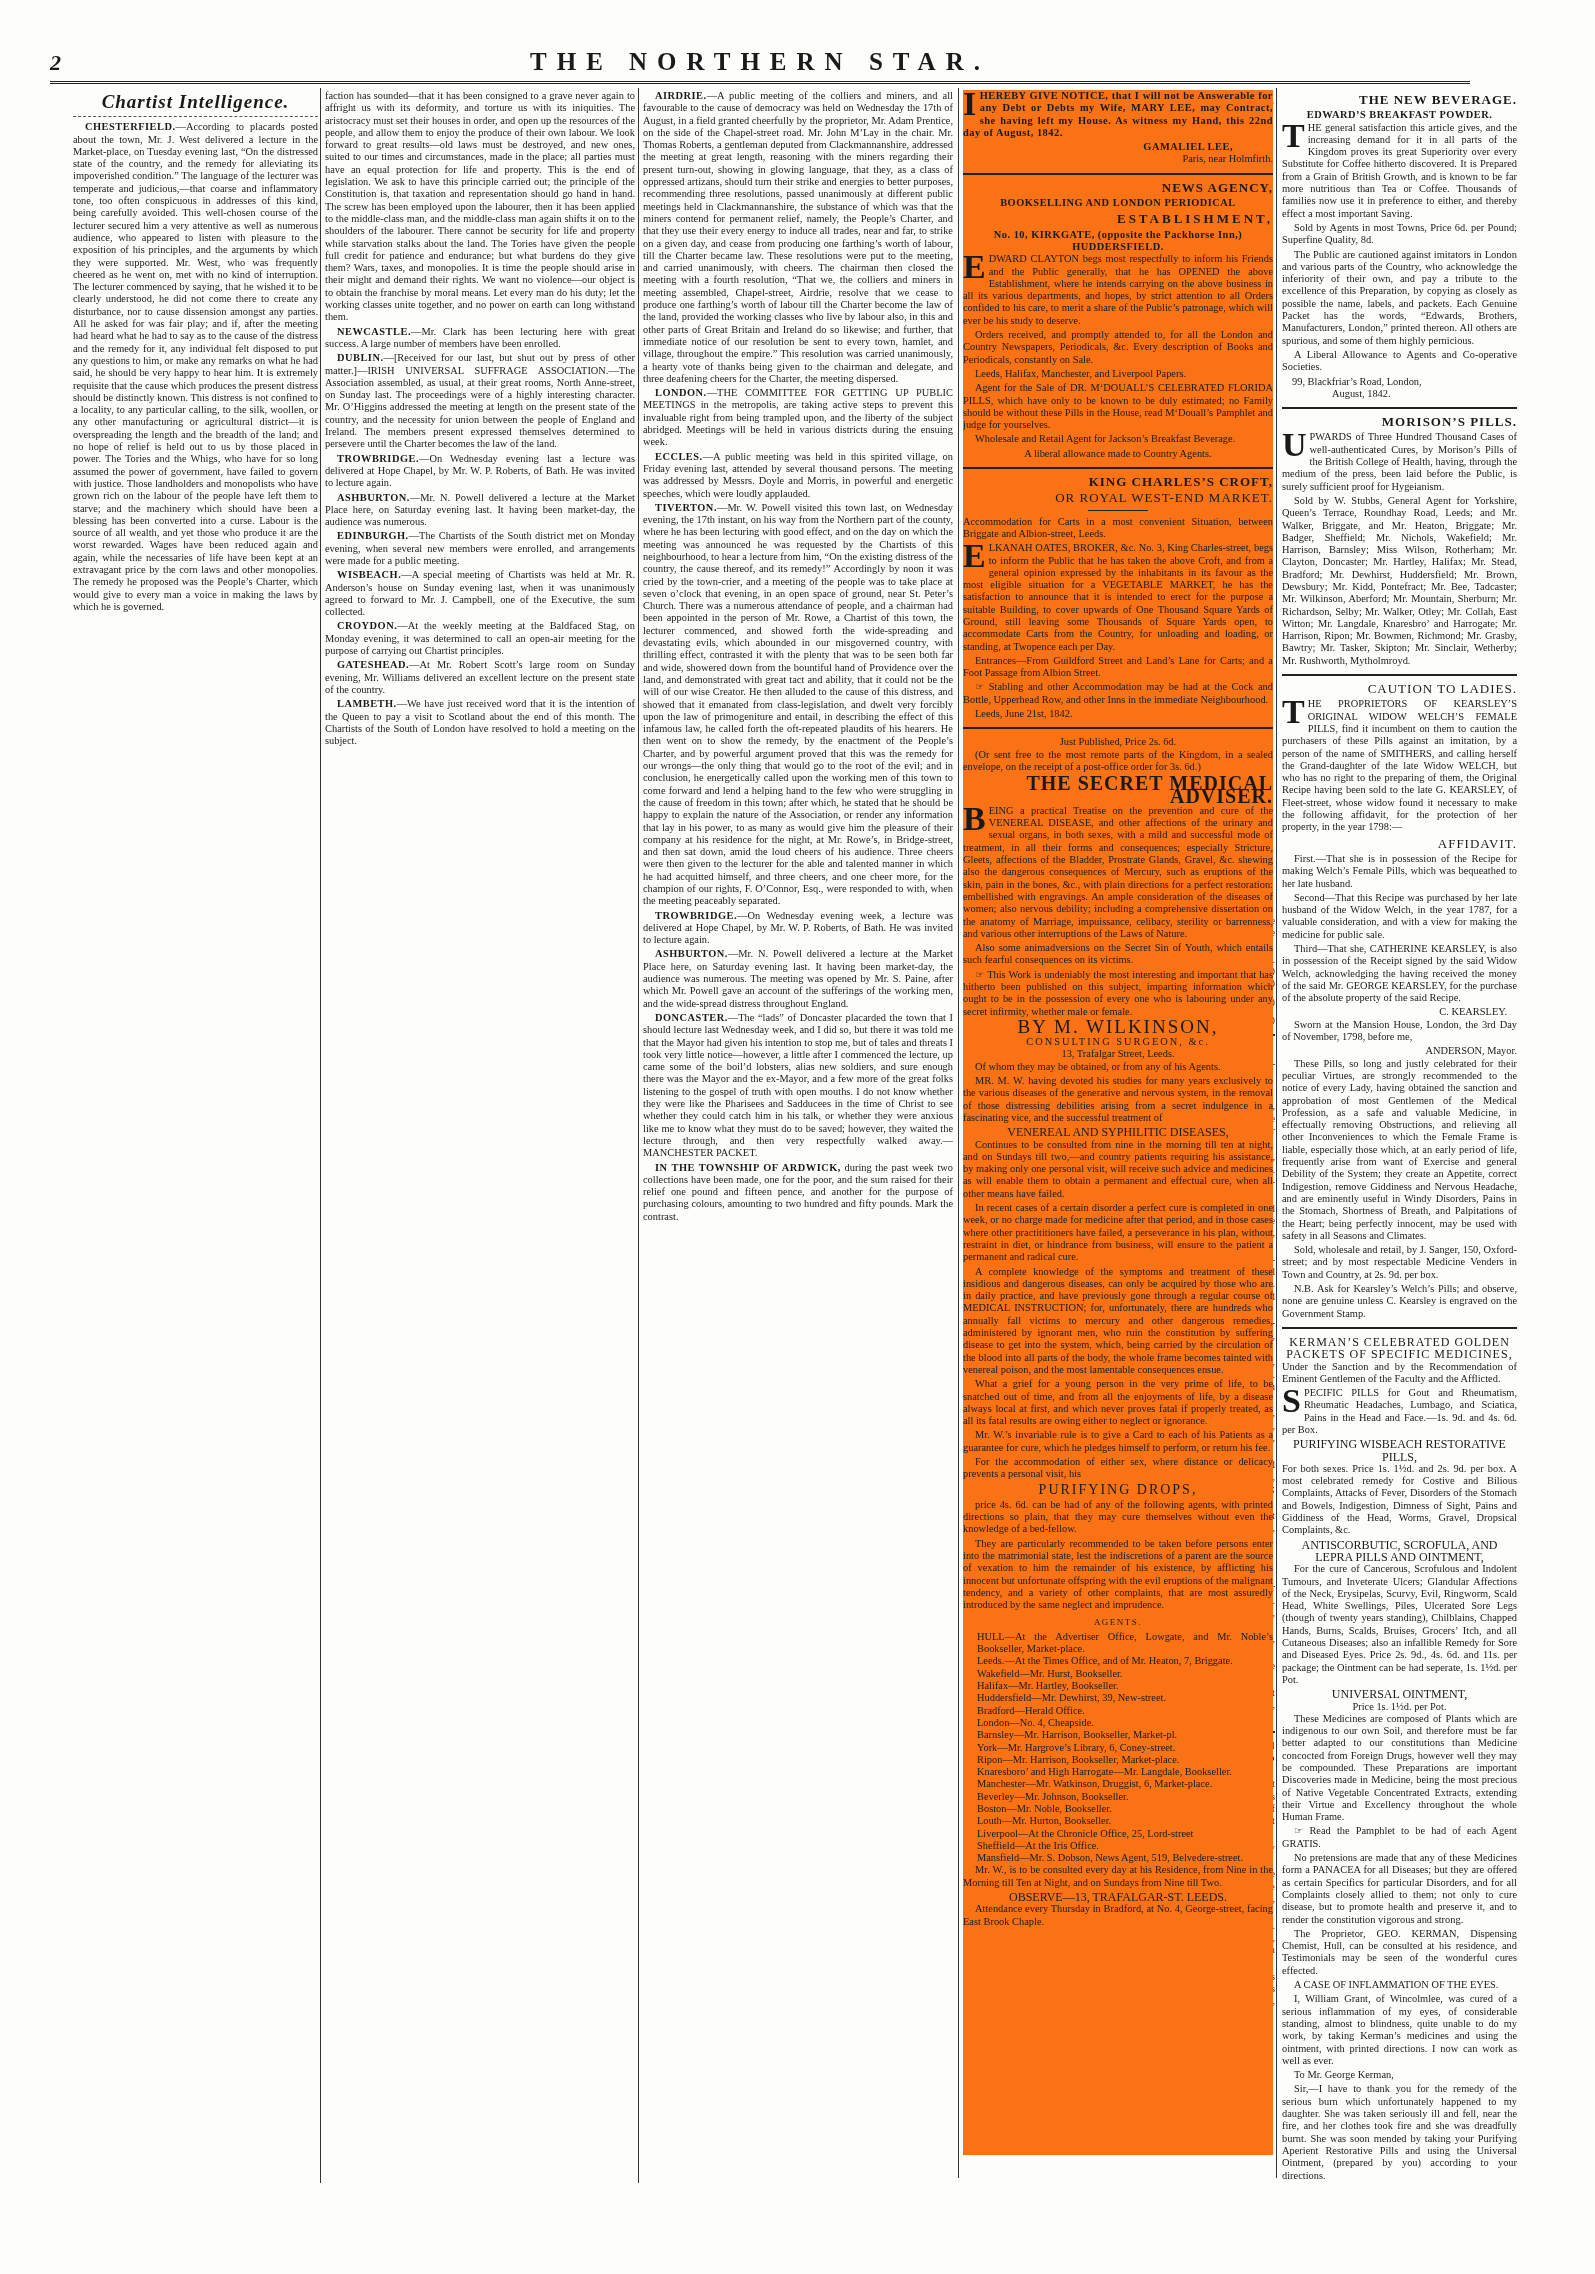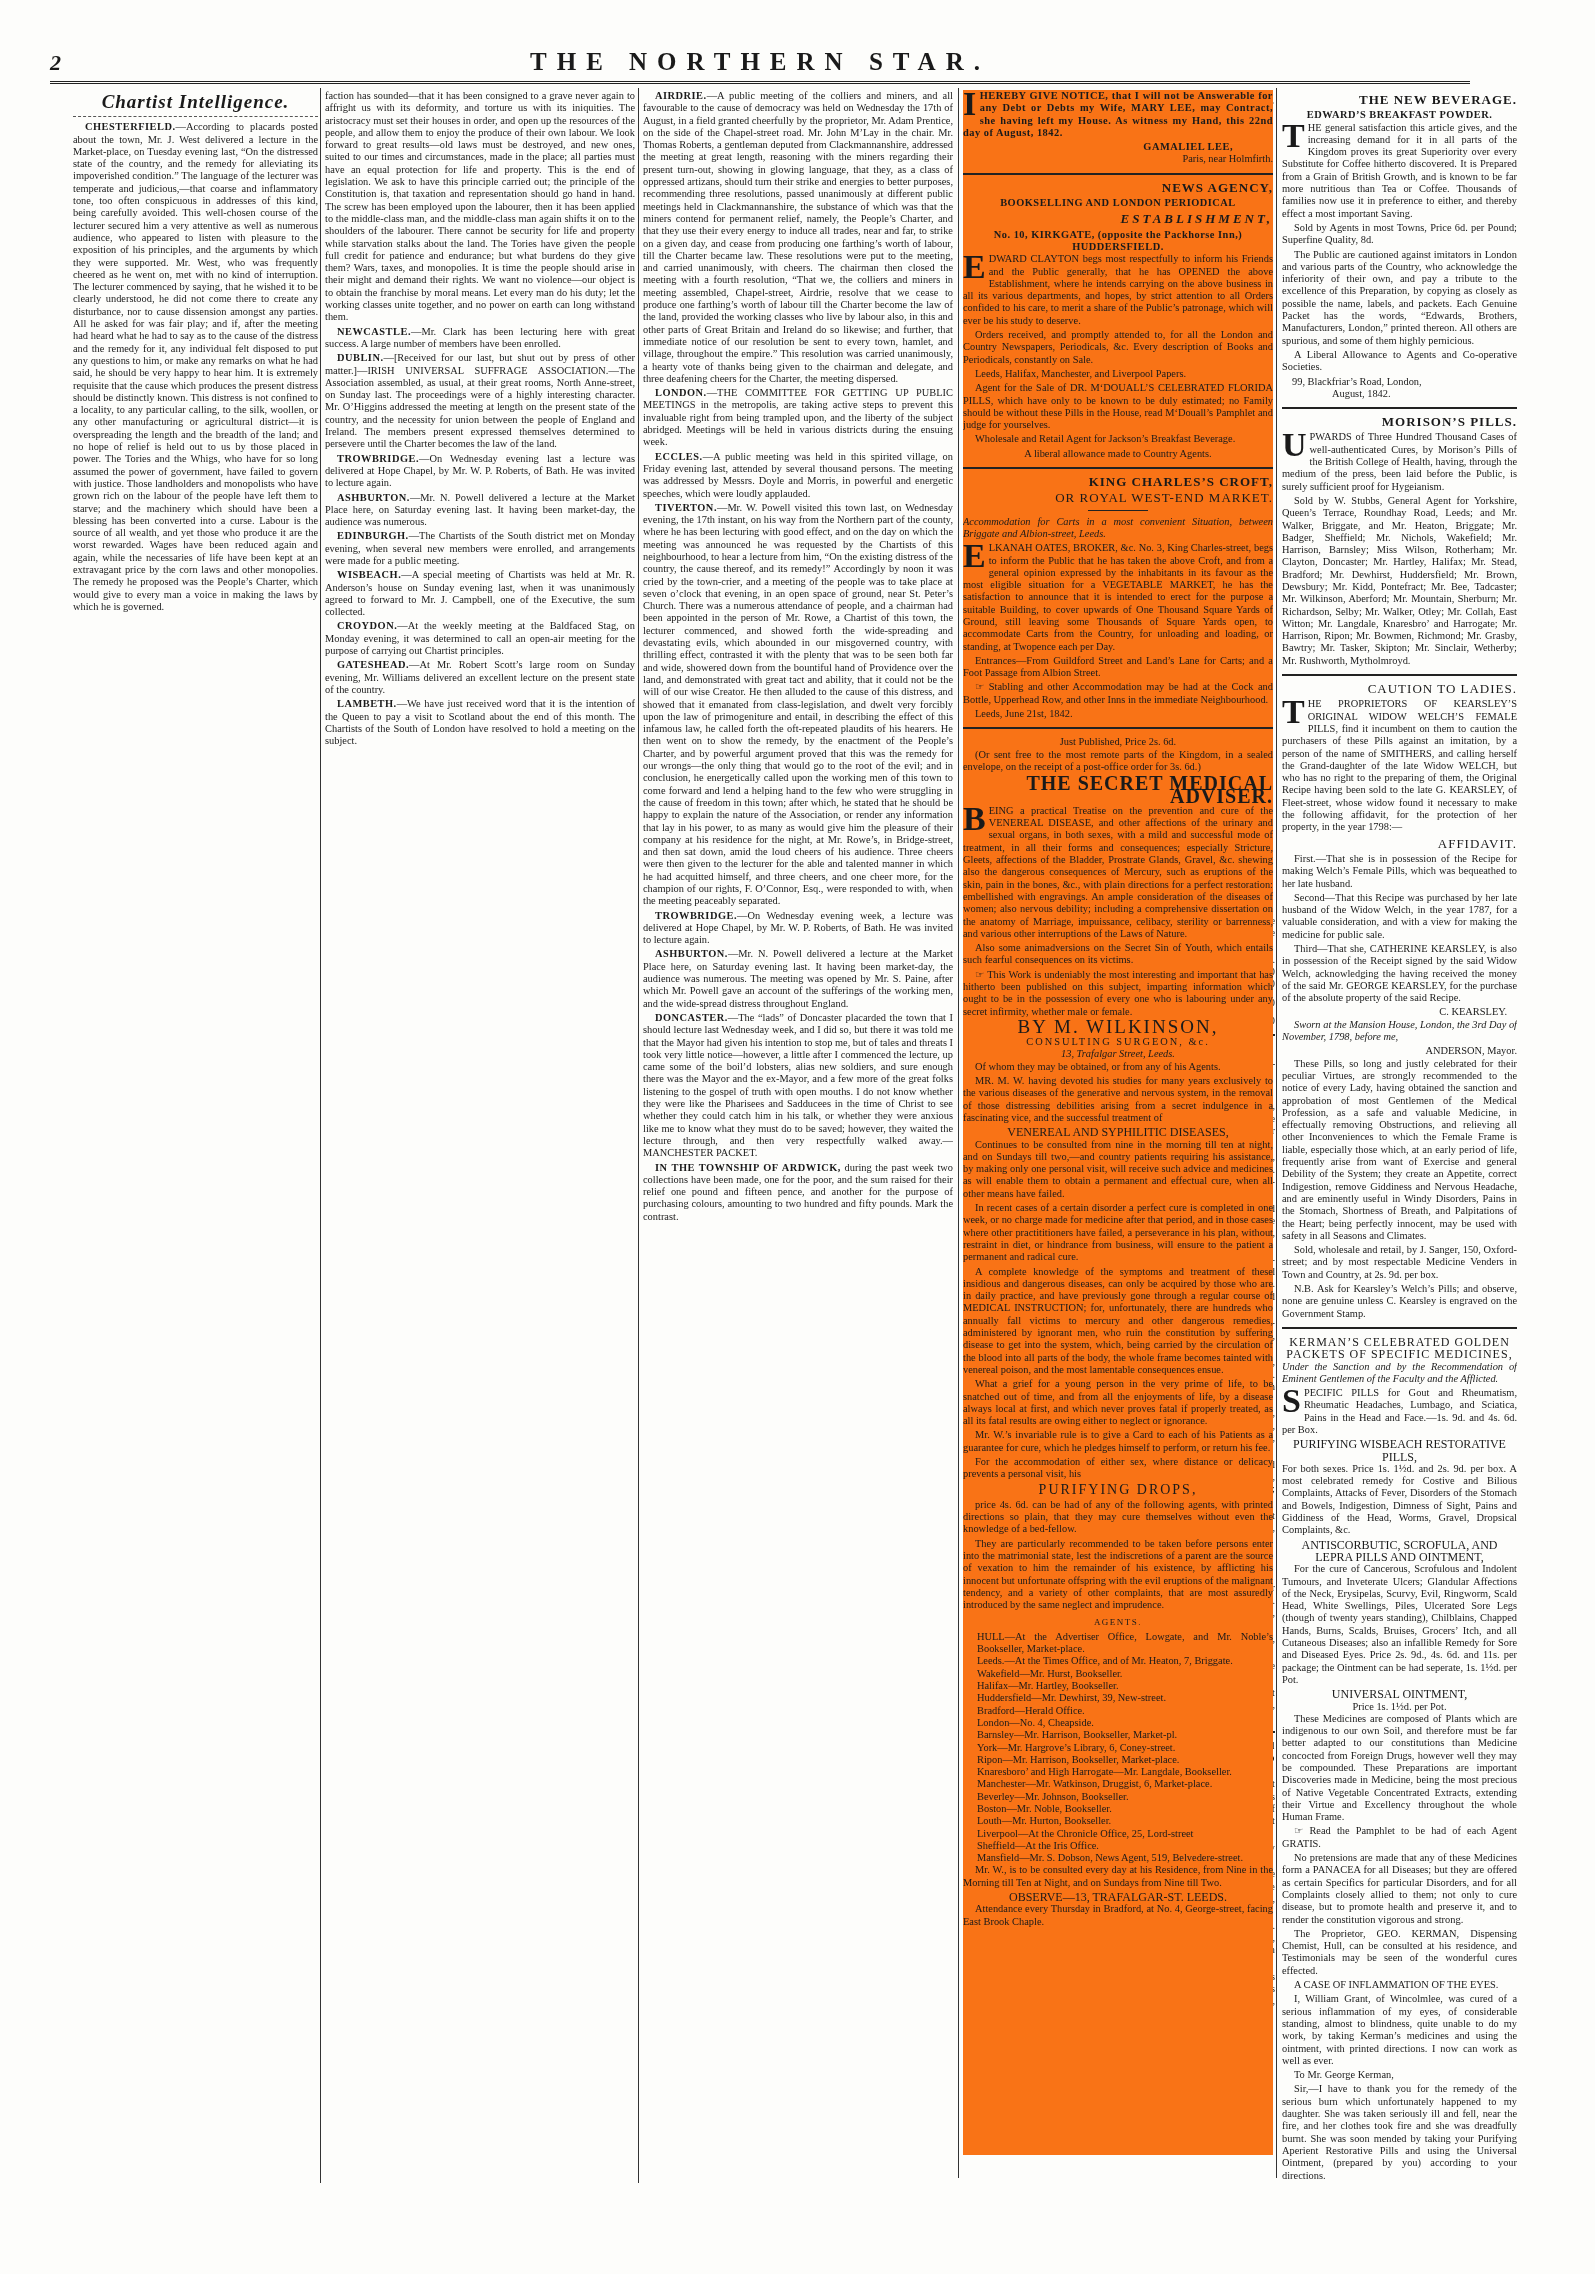--- a/index.html
+++ b/index.html
@@ -16,21 +16,21 @@
   .c4 { left:965px; width:310px; height:2065px; }
   .c5 { left:1282px; width:235px; height:2070px; }
   .c6 { left:1282px; width:235px; }
   .vrule { position:absolute; top:88px; border-left:1px solid #333; }
   p { margin:0 0 2px 0; text-indent:12px; }
   .lead { font-weight:bold; letter-spacing:.5px; }
   .gothic { text-align:center; font-size:19px; font-weight:bold; font-style:italic; margin:6px 0 8px; letter-spacing:1px; }
   .head { text-align:right; font-weight:bold; font-size:13px; letter-spacing:1px; margin:4px 0 3px; }
   .subhead { text-align:center; font-size:9px; letter-spacing:1.5px; margin:4px 0 3px; font-variant:small-caps; }
   .big { text-align:center; font-size:17px; font-weight:bold; letter-spacing:2px; margin:3px 0; }
-  .ital { font-style:italic; }
+  .ital { }
   .center { text-align:center; text-indent:0; }
   .right { text-align:right; }
   .dropcap::first-letter { float:left; font-size:34px; line-height:28px; padding-right:3px; font-weight:bold; }
   .list p { text-indent:0; padding-left:14px; margin:0; }
   .hr { border-top:2px solid #222; margin:7px 0; }
   .dash { border-top:1px dashed #555; margin:4px 0; }
   .short { width:60px; margin:5px auto; border-top:1px solid #222; }
   table.sums { width:100%; font-size:10.4px; border-collapse:collapse; }
   table.sums td { padding:0; }
   table.sums td.n { text-align:right; width:22px; }

